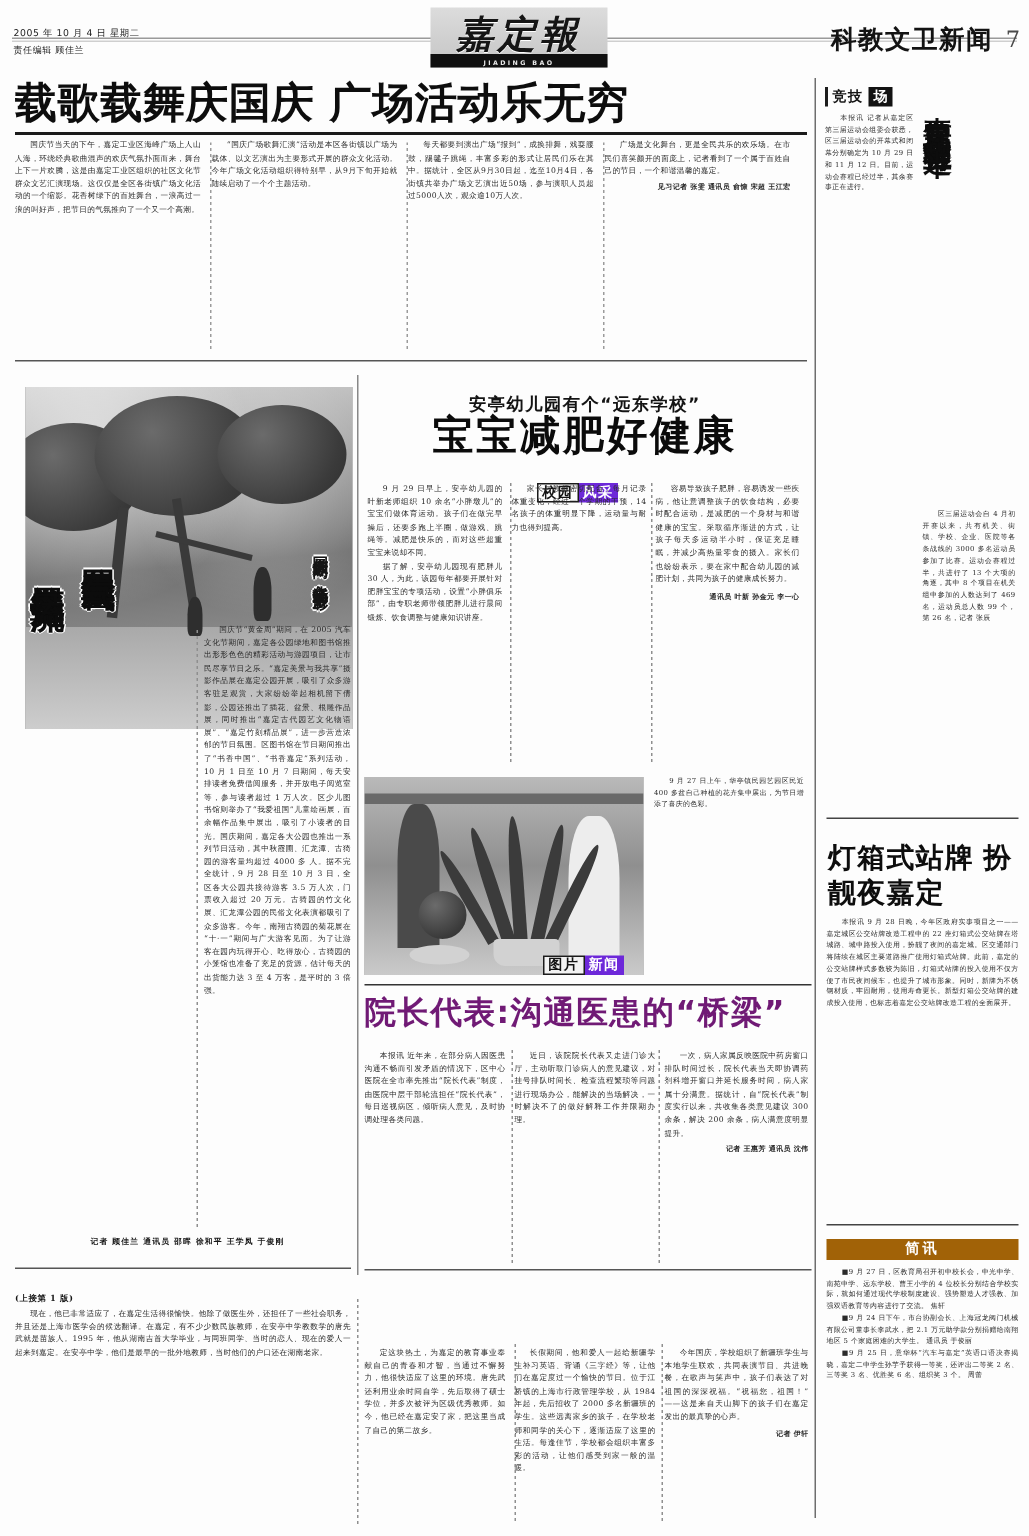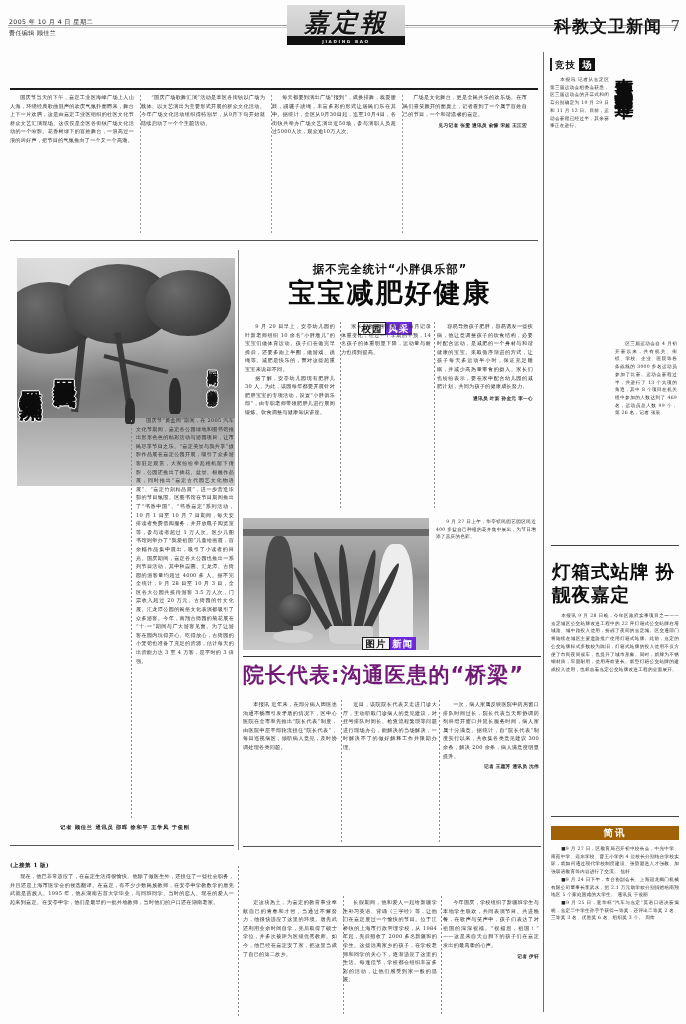--- a/index.html
+++ b/index.html
@@ -113,21 +113,21 @@
   .left-body{position:absolute;left:136px;top:416px;width:98px;height:404px;}
   .left-body2{position:absolute;left:16px;top:592px;width:58px;height:228px;}
   .credit{font-size:5.2px;font-weight:700;letter-spacing:.8px;text-align:center;color:#161616;}
 
   
   .c-kicker{position:absolute;left:245px;top:262px;width:290px;text-align:center;
     font-size:11.5px;font-weight:700;letter-spacing:1px;color:#141414;
     font-family:"DejaVu Sans","Liberation Sans",sans-serif;}
   .c-head{position:absolute;left:245px;top:278px;width:290px;text-align:center;
     font-size:27px;font-weight:700;letter-spacing:2px;color:#0b0b0b;line-height:31px;
-    font-family:Liberation Sans, sans-serif;}
+    font-family:Liberation Mono, monospace;}
   .tag{position:absolute;display:flex;align-items:stretch;height:13px;}
   .tag .a{border:1.2px solid #1b1b1b;font-size:9.4px;font-weight:700;padding:0 2.5px;
     line-height:11px;color:#131313;letter-spacing:1px;}
   .tag .b{background:#6d28d9;color:#fff;font-size:9.4px;font-weight:700;padding:0 2.5px;
     line-height:13px;letter-spacing:1px;}
   .tag-campus{left:358px;top:322px;}
   .tag-photo{left:362px;top:637px;}
 
   .pB{left:243px;top:518px;width:186px;height:132px;}
   .pB .shelf{position:absolute;left:0;right:0;top:8%;height:6%;background:#6a6a6a;}
@@ -166,20 +166,21 @@
     <div class="mh-logo">
       <div class="mh-logo-cn">嘉定報</div>
       <div class="mh-logo-bar"></div>
       <div class="mh-logo-en">JIADING BAO</div>
     </div>
 
     <div class="mh-section">科教文卫新闻</div>
     <div class="mh-pageno">7</div>
   </div>
 
+  <div class="main-head">载歌载舞庆国庆  广场活动乐无穷</div>
   <div class="head-rule"></div>
 
   <div class="lead">
     <div class="col body-txt">
       <p>国庆节当天的下午，嘉定工业区海峰广场上人山人海，环绕经典歌曲混声的欢庆气氛扑面而来，舞台上下一片欢腾，这是由嘉定工业区组织的社区文化节群众文艺汇演现场。这仅仅是全区各街镇广场文化活动的一个缩影。花香树绿下的百姓舞台，一浪高过一浪的叫好声，把节日的气氛推向了一个又一个高潮。</p>
     </div>
     <div class="col body-txt">
       <p>“国庆广场歌舞汇演”活动是本区各街镇以广场为载体、以文艺演出为主要形式开展的群众文化活动。今年广场文化活动组织得特别早，从9月下旬开始就陆续启动了一个个主题活动。</p>
     </div>
     <div class="col body-txt">
@@ -251,21 +252,21 @@
   </div>
   <div class="left-body2 body-txt"></div>
 
   <div style="position:absolute;left:16px;top:824px;width:218px;" class="credit">记者 顾佳兰  通讯员 邵晖  徐和平  王学凤  于俊刚</div>
 
   <div class="rule-h" style="left:10px;top:845px;width:224px;height:1px;background:#555;"></div>
   <div class="rule-v-dash" style="left:131px;top:420px;height:400px;"></div>
 
   <div class="rule-v" style="left:238px;top:250px;height:600px;background:#888;"></div>
 
-  <div class="c-kicker">据不完全统计“小胖俱乐部”</div>
+  <div class="c-kicker">安亭幼儿园有个“远东学校”</div>
   <div class="c-head">宝宝减肥好健康</div>
 
   <div class="tag tag-campus">
     <div class="a">校园</div>
     <div class="b">风采</div>
   </div>
 
   <div class="colset" style="left:245px;top:322px;width:292px;gap:6px;">
     <div class="body-txt" style="width:90px;height:186px;">
       <p>9 月 29 日早上，安亭幼儿园的叶新老师组织 10 余名“小胖墩儿”的宝宝们做体育运动。孩子们在做完早操后，还要多跑上半圈，做游戏、跳绳等。减肥是快乐的，而对这些超重宝宝来说却不同。</p>

